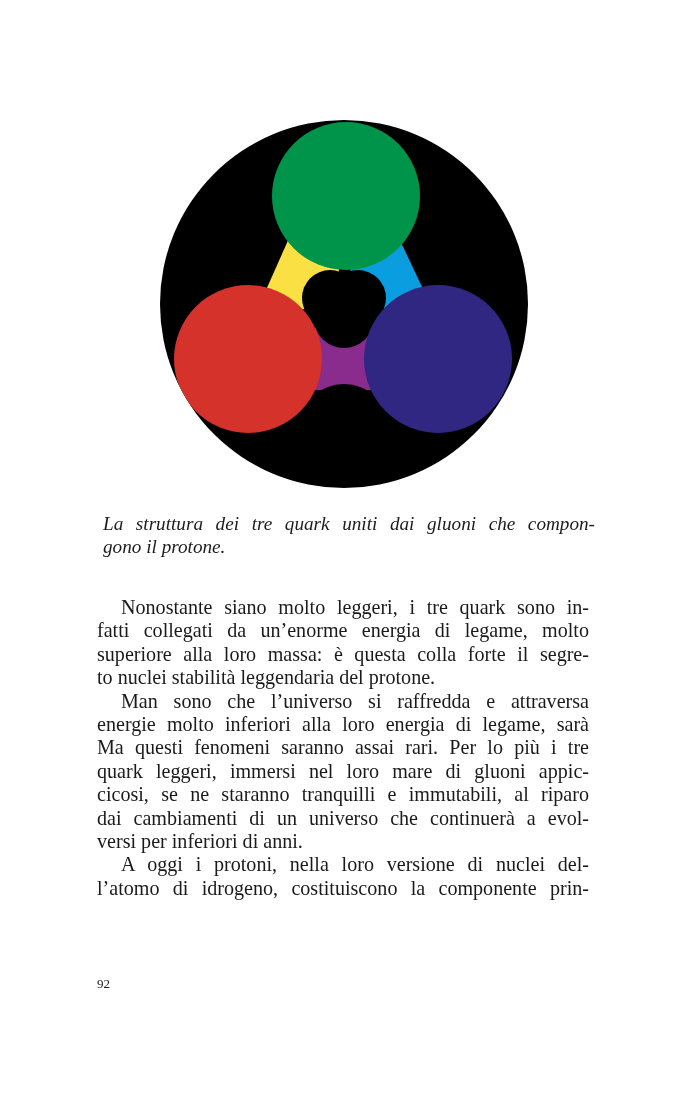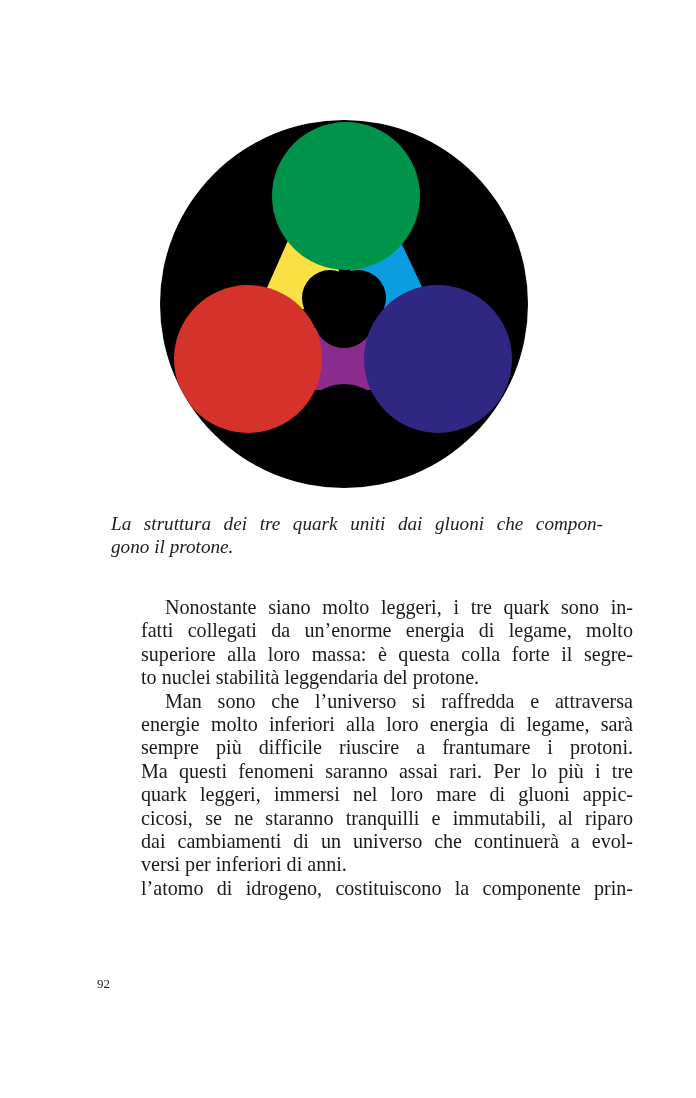--- a/index.html
+++ b/index.html
@@ -22,37 +22,36 @@
       width: 372px;
       height: 372px;
     }
     .figure svg {
       width: 372px;
       height: 372px;
       display: block;
     }
     .caption {
       position: absolute;
-      left: 111px;
+      left: 103px;
       top: 512px;
       width: 492px;
       font-style: italic;
       font-size: 19.2px;
       line-height: 23px;
       color: #1c1c1c;
     }
     .body-text {
       position: absolute;
       left: 97px;
       top: 596px;
       width: 492px;
       font-size: 20.1px;
       line-height: 23.4px;
       color: #1a1a1a;
-      margin-left: 44px;
     }
     .para {
       margin: 0;
       text-indent: 24px;
       text-align: justify;
       text-align-last: left;
     }
     .line {
       display: block;
       white-space: nowrap;
@@ -116,25 +115,25 @@
 <div class="body-text">
   <div class="para">
     <span class="line first">Nonostante siano molto leggeri, i tre quark sono in-</span>
     <span class="line">fatti collegati da un’enorme energia di legame, molto</span>
     <span class="line"><span>superiore alla loro massa: è questa </span><span class="em">colla forte</span><span> il segre-</span></span>
     <span class="line last">to nuclei stabilità leggendaria del protone.</span>
   </div>
   <div class="para">
     <span class="line first">Man sono che l’universo si raffredda e attraversa</span>
     <span class="line">energie molto inferiori alla loro energia di legame, sarà</span>
-    <span class="line">sempre più difficile riuscire a frantumare i protoni.</span>
     <span class="line">Ma questi fenomeni saranno assai rari. Per lo più i tre</span>
     <span class="line">quark leggeri, immersi nel loro mare di gluoni appic-</span>
     <span class="line">cicosi, se ne staranno tranquilli e immutabili, al riparo</span>
     <span class="line">dai cambiamenti di un universo che continuerà a evol-</span>
     <span class="line last">versi per inferiori di anni.</span>
   </div>
   <div class="para">
+    <span class="line first">A oggi i protoni, nella loro versione di nuclei del-</span>
     <span class="line">l’atomo di idrogeno, costituiscono la componente prin-</span>
   </div>
 </div>
 
 <div class="page-number">92</div>
 
 </body></html>

